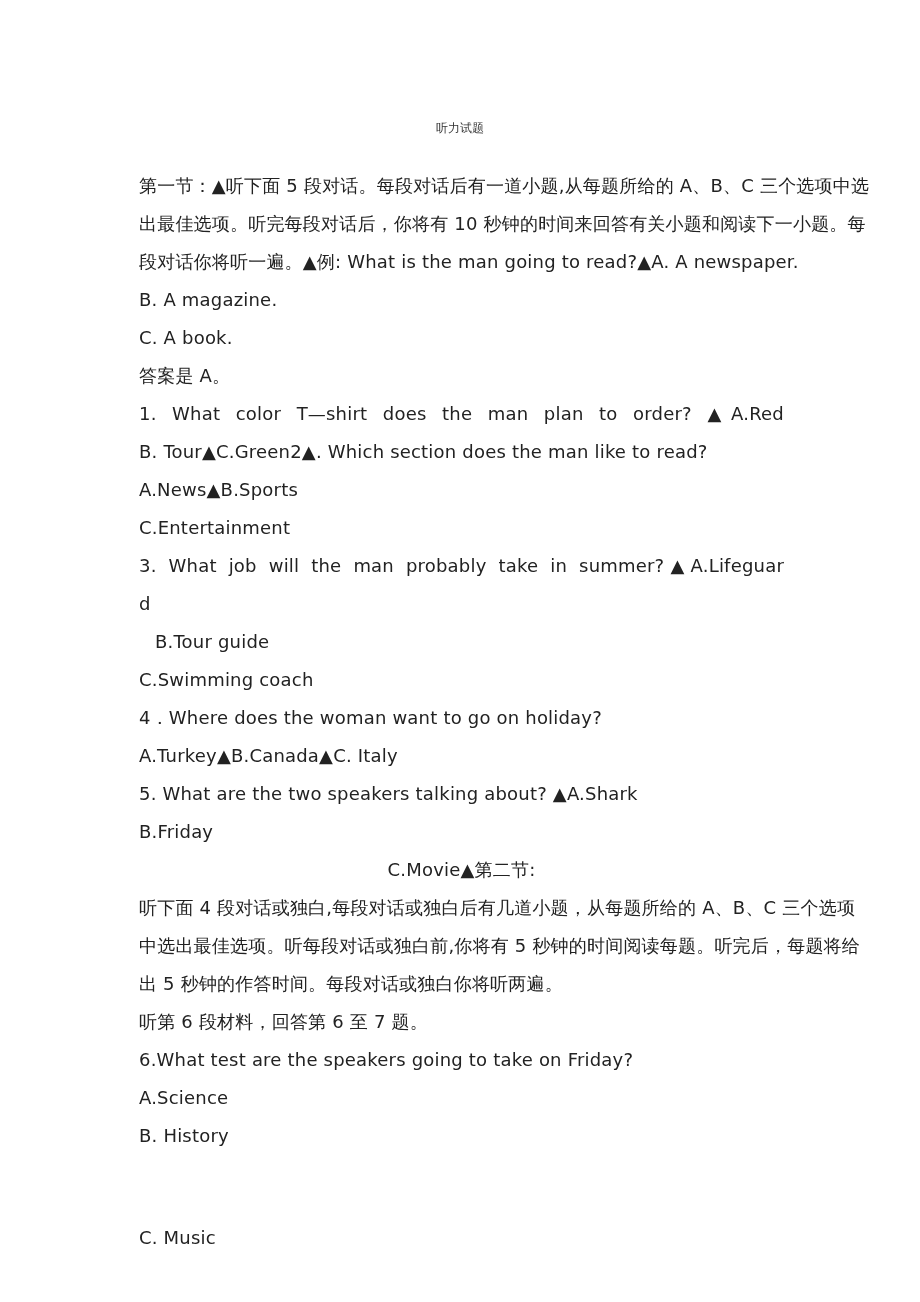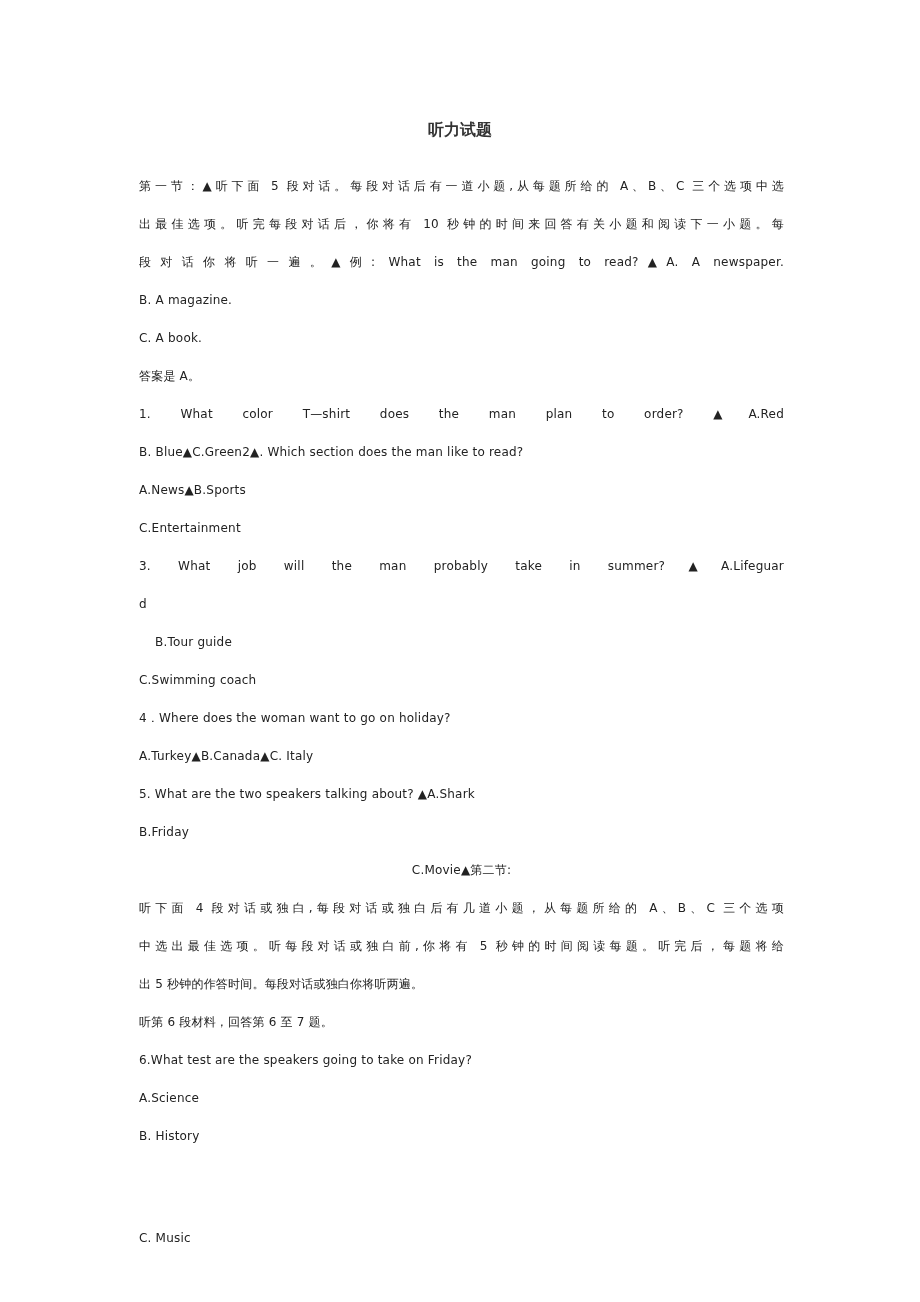--- a/index.html
+++ b/index.html
@@ -1,37 +1,37 @@
 <!DOCTYPE html>
 <html><head>
 <meta charset="utf-8">
 <style>
   html, body { margin: 0; padding: 0; background: #ffffff; }
   body { width: 920px; height: 1302px; position: relative; overflow: hidden;
          font-family: "DejaVu Sans", "Liberation Sans", sans-serif; color: #222; }
   .title { position: absolute; top: 120px; left: 0; width: 920px; text-align: center;
-           font-size: 16px; font-weight: bold; color: #333; }
-  .line { position: absolute; left: 139px; width: 645px; font-size: 12px; line-height: 20px;
+           font-size: 12px; font-weight: normal; color: #333; }
+  .line { position: absolute; left: 139px; width: 645px; font-size: 18px; line-height: 20px;
           white-space: nowrap; color: #222; letter-spacing: 0.2px; }
   .line.just { text-align: justify; text-align-last: justify; }
 </style>
 </head>
 <body>
 
 <div>
   <div class="title">听力试题</div>
   <div id="lines">
       <div class="line just" style="top: 176px;">第一节：▲听下面 5 段对话。每段对话后有一道小题,从每题所给的 A、B、C 三个选项中选</div>
       <div class="line just" style="top: 214px;">出最佳选项。听完每段对话后，你将有 10 秒钟的时间来回答有关小题和阅读下一小题。每</div>
       <div class="line just" style="top: 252px;">段对话你将听一遍。▲例: What   is the   man   going to   read?▲A. A newspaper.</div>
       <div class="line" style="top: 290px;">B.     A   magazine.</div>
       <div class="line" style="top: 328px;">C. A book.</div>
       <div class="line" style="top: 366px;">答案是 A。</div>
       <div class="line just" style="top: 404px;">1. What color  T—shirt  does the  man  plan to order? ▲A.Red</div>
-      <div class="line" style="top: 442px;">B.  Blue▲C.Green2▲.  Which   section does the man like  to read?</div>
+      <div class="line" style="top: 442px;">B.  Tour▲C.Green2▲.  Which   section does the man like  to read?</div>
       <div class="line" style="top: 480px;">A.News▲B.Sports</div>
       <div class="line" style="top: 518px;">C.Entertainment</div>
       <div class="line just" style="top: 556px;">3. What job  will the man  probably  take in   summer?▲A.Lifeguar</div>
       <div class="line" style="top: 594px;">d</div>
       <div class="line" style="top: 632px; margin-left: 16px;">B.Tour  guide</div>
       <div class="line" style="top: 670px;">C.Swimming   coach</div>
       <div class="line" style="top: 708px;">4．Where  does the woman want  to go on holiday?</div>
       <div class="line" style="top: 746px;">A.Turkey▲B.Canada▲C.  Italy</div>
       <div class="line" style="top: 784px;">5.  What are  the two speakers talking  about? ▲A.Shark</div>
       <div class="line" style="top: 822px;">B.Friday</div>

